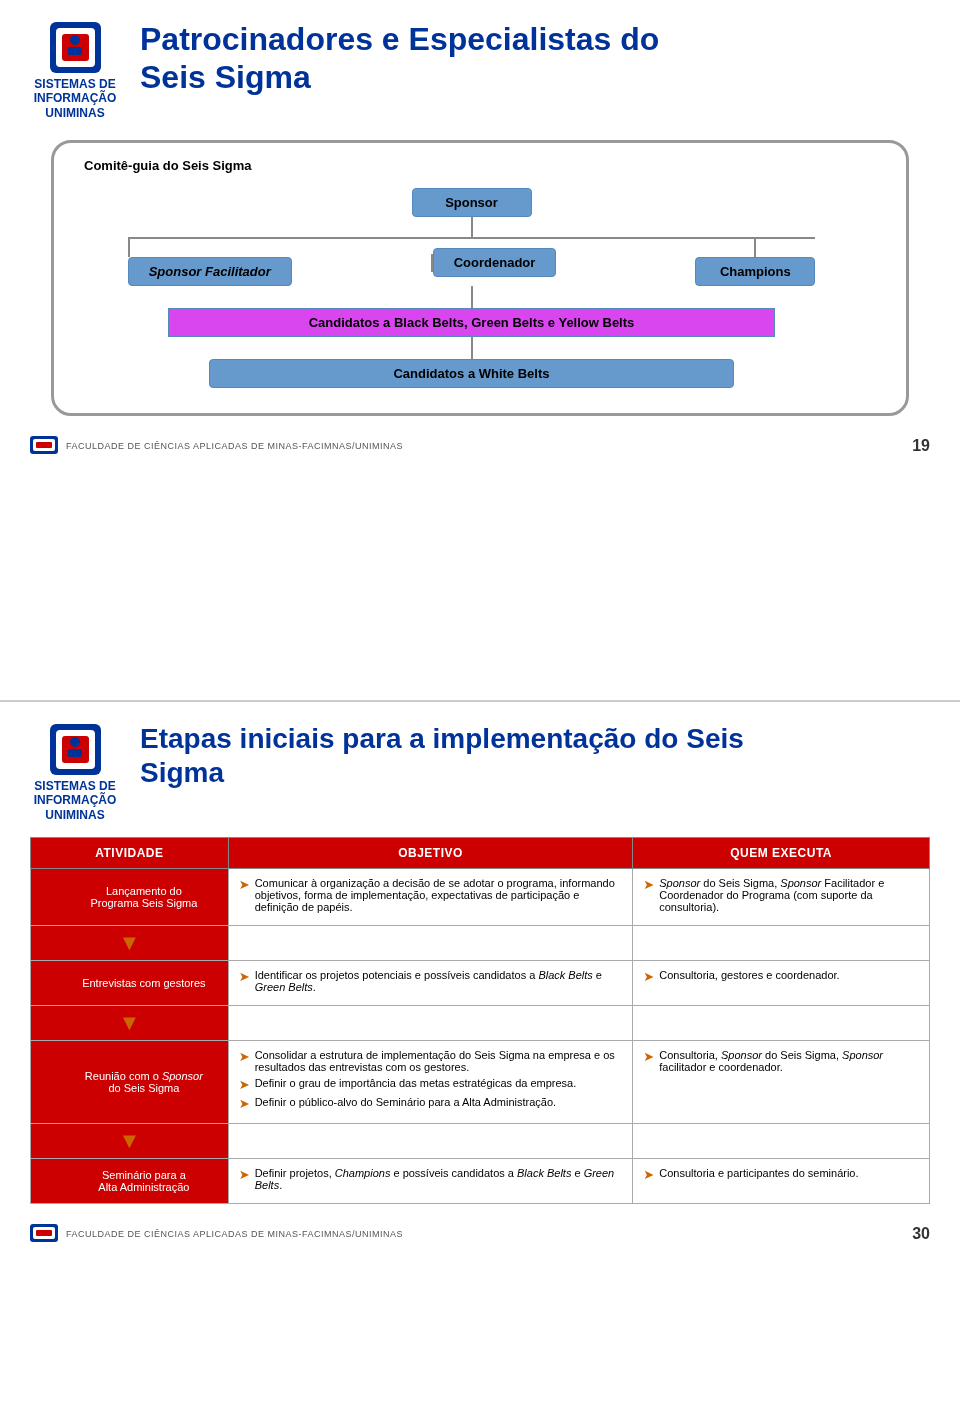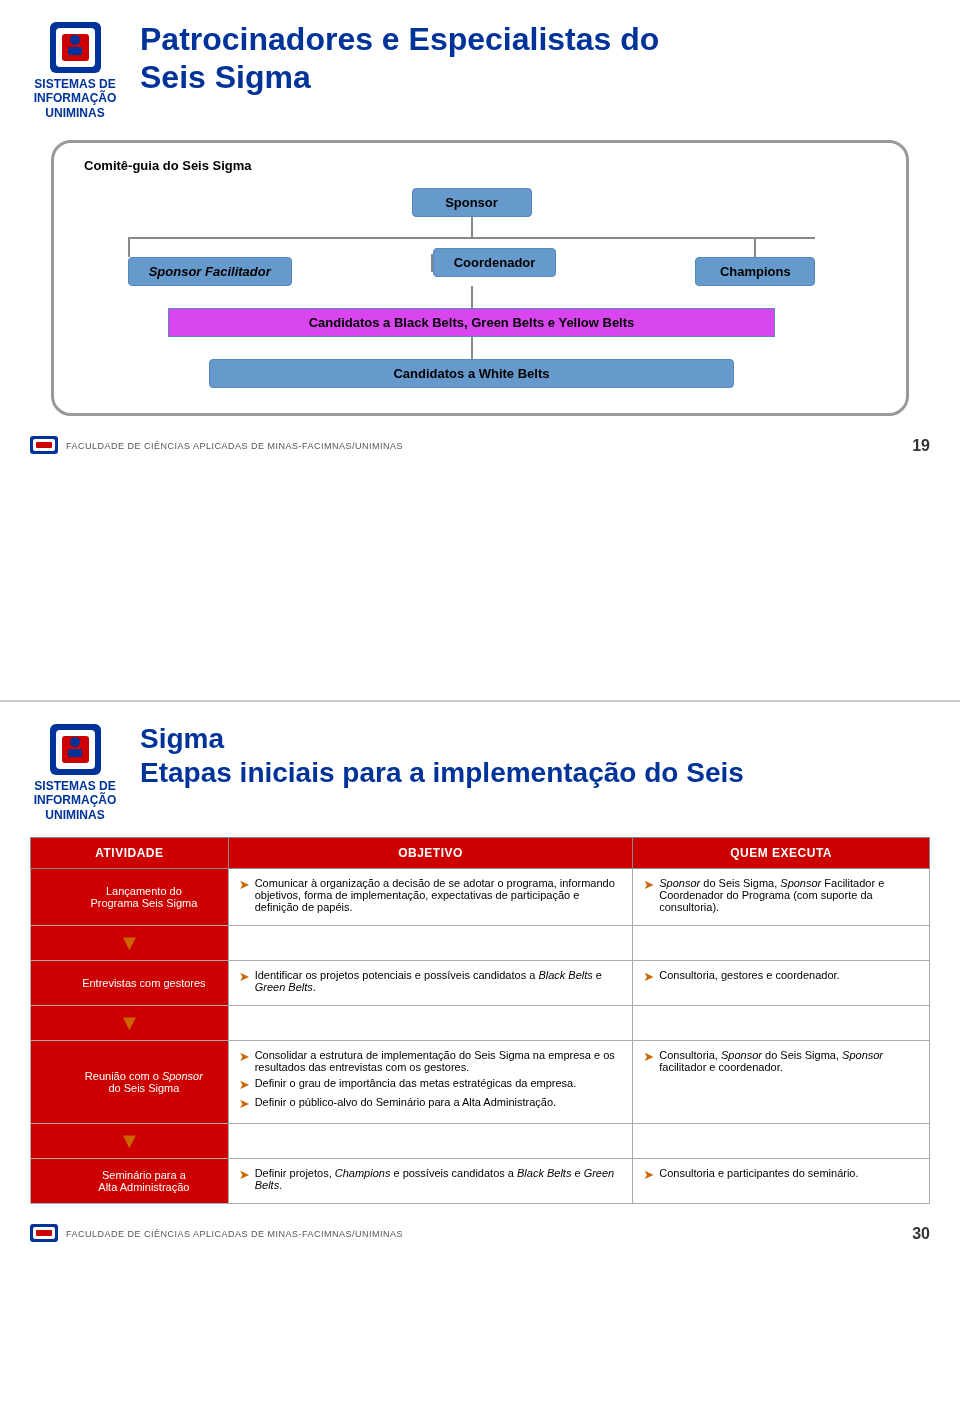--- a/index.html
+++ b/index.html
@@ -323,22 +323,22 @@
         <rect x="20" y="27" width="14" height="8" rx="2" fill="#003399"></rect>
       </svg>
       <div class="logo-text">
         <div>SISTEMAS DE</div>
         <div>INFORMAÇÃO</div>
         <div class="uniminas">UNIMINAS</div>
       </div>
     </div>
     <div>
       <div class="page2-title">
+        <div>Etapas iniciais para a implementação do Seis</div>
         <div>Sigma</div>
-        <div>Etapas iniciais para a implementação do Seis</div>
       </div>
     </div>
   </div>
 
   <table class="impl-table">
     <thead>
       <tr>
         <th>ATIVIDADE</th>
         <th>OBJETIVO</th>
         <th>QUEM EXECUTA</th>

